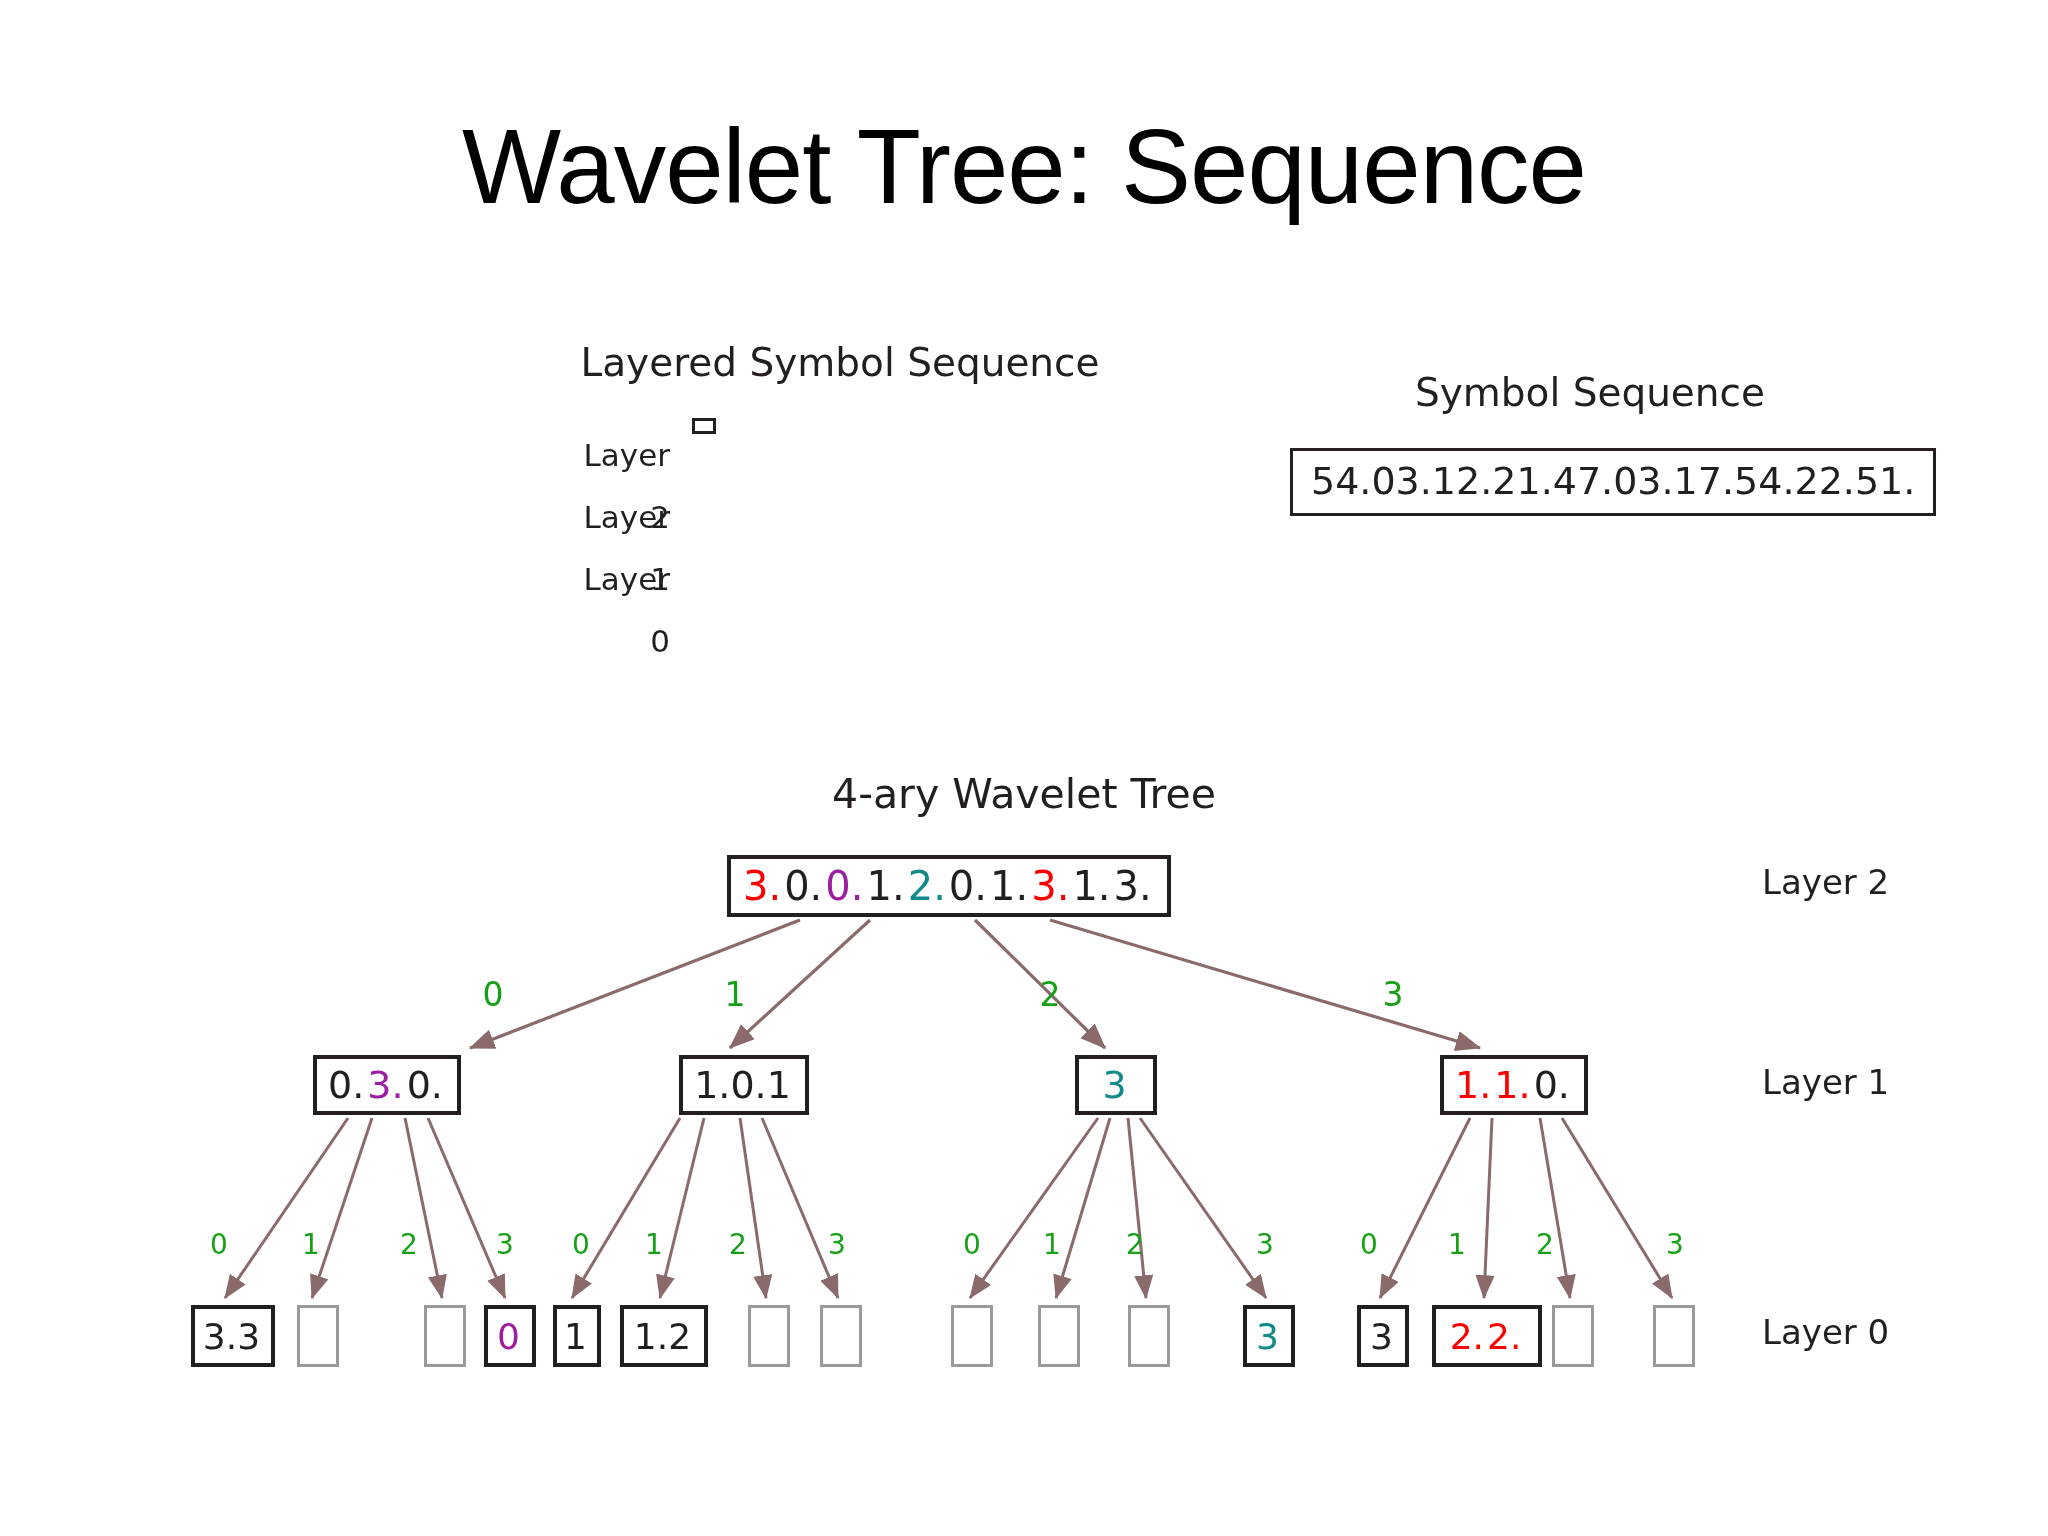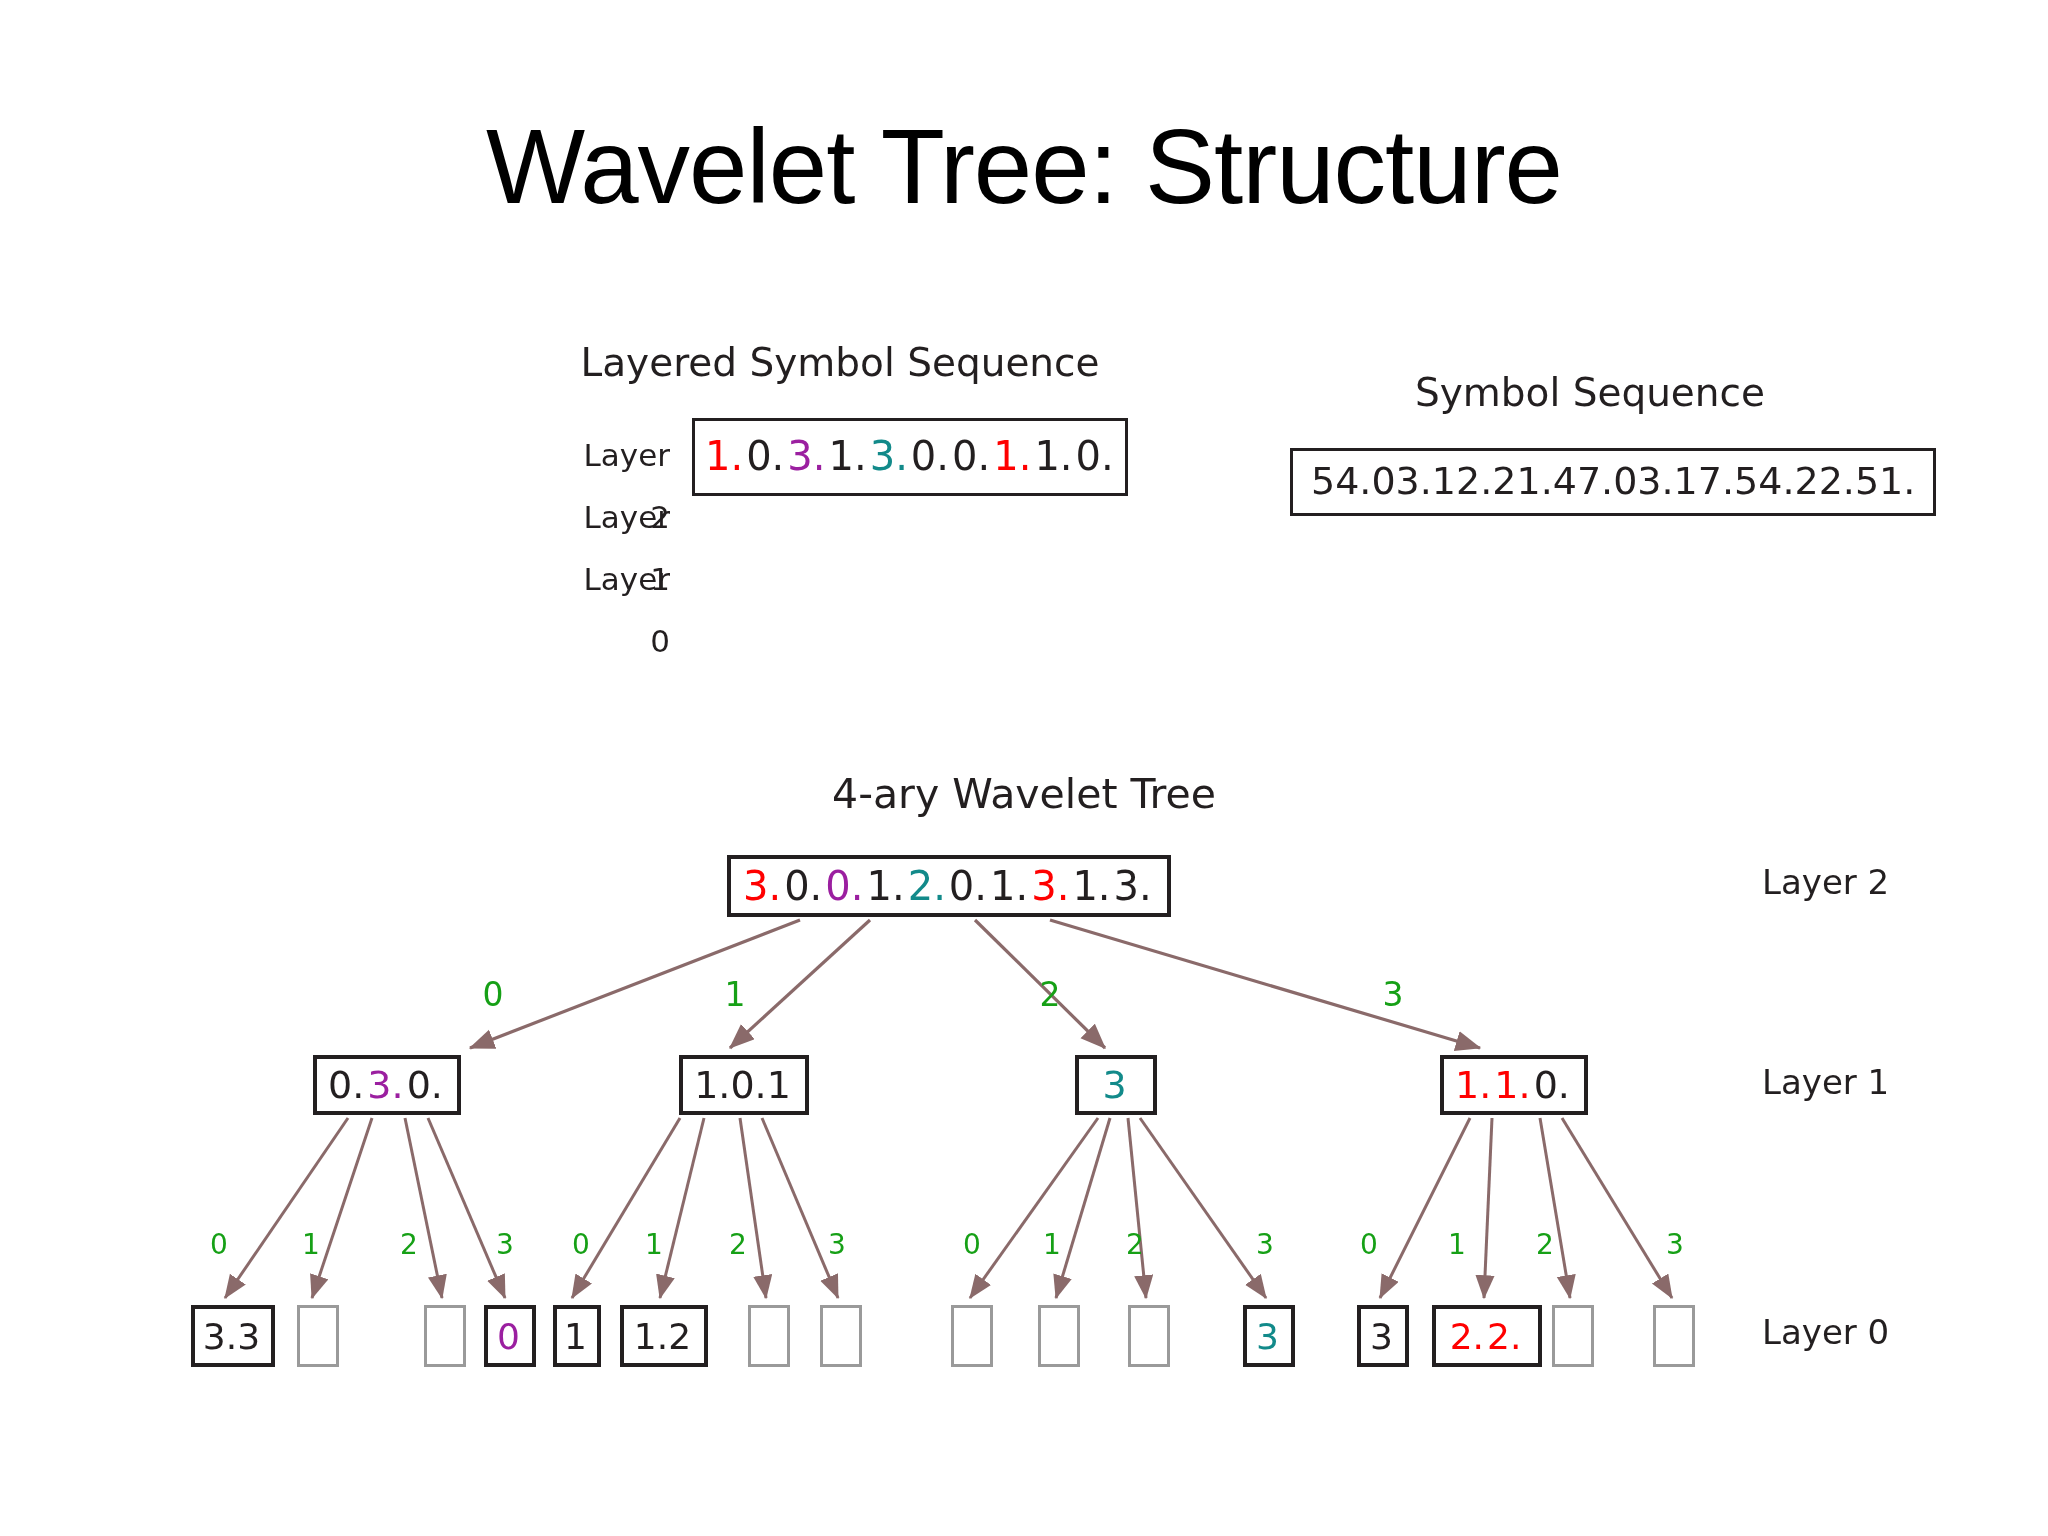--- a/index.html
+++ b/index.html
@@ -119,32 +119,31 @@
 
   
   .c-red{color:#ff0000;}
   .c-black{color:#231f20;}
   .c-purple{color:#9b1fa0;}
   .c-teal{color:#128a8a;}
 </style>
 </head>
 <body>
 
-<div id="slide-title">Wavelet Tree: Structure</div>
+<div id="slide-title">Wavelet Tree: Sequence</div>
 
 <div id="layered-block">
   <div id="layered-title">Layered Symbol Sequence</div>
   <div id="layered-grid">
     <div id="layer-labels">
       <div class="layer-label">Layer 2</div>
       <div class="layer-label">Layer 1</div>
       <div class="layer-label">Layer 0</div>
     </div>
     <div id="layered-box">
-      <div class="seq-row"><span class="sym c-red">1.</span><span class="sym c-black">0.</span><span class="sym c-purple">3.</span><span class="sym c-black">1.</span><span class="sym c-teal">3.</span><span class="sym c-black">0.</span><span class="sym c-black">0.</span><span class="sym c-red">1.</span><span class="sym c-black">1.</span><span class="sym c-black">0.</span></div>
     </div>
   </div>
 </div>
 
 <div id="symbol-block">
   <div id="symbol-title">Symbol Sequence</div>
   <div id="symbol-box">54.03.12.21.47.03.17.54.22.51.</div>
 </div>
 
 <div id="tree-title">4-ary Wavelet Tree</div>

